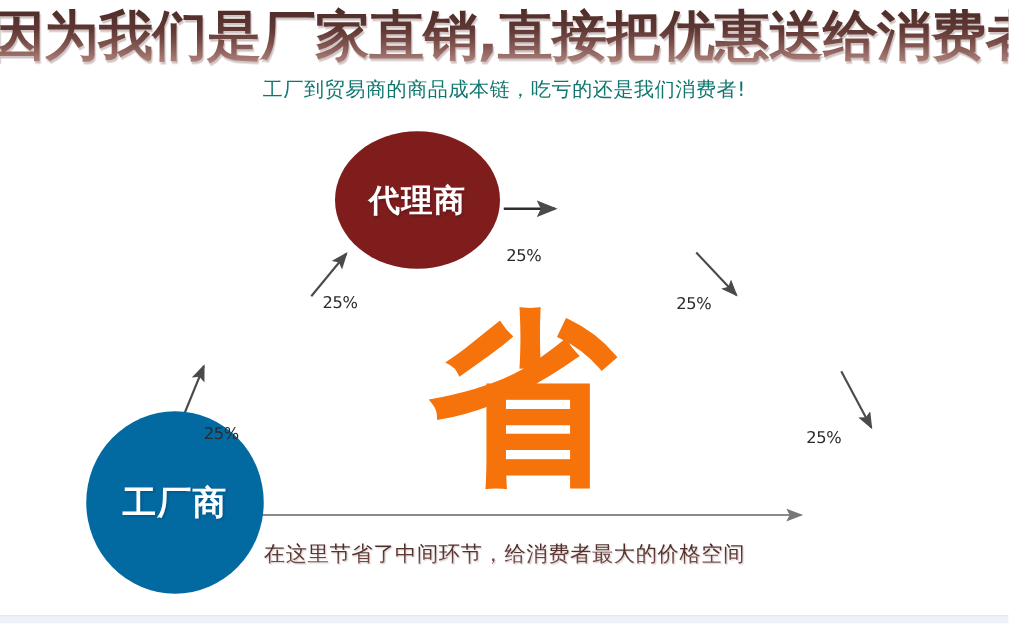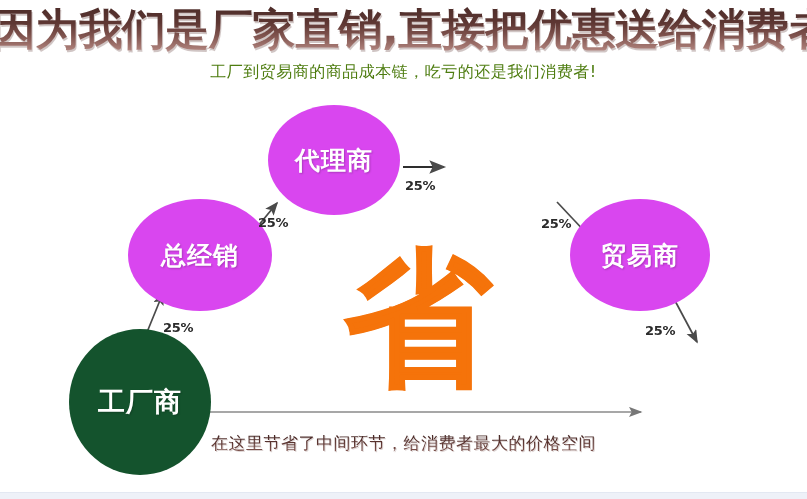--- a/index.html
+++ b/index.html
@@ -46,21 +46,21 @@
     filter:drop-shadow(1.5px 2px 0 rgba(120,90,85,0.35));
     transform:scaleX(1.02);
   }
 
   .subhead {
     position:absolute;
     left:0; top:62px;
     width:807px;
     text-align:center;
     font-size:16px;
-    color:#4d7c0f;
+    color:#0f766e;
     letter-spacing:0.5px;
     white-space:nowrap;
   }
 
   
   #diagram {
     position:absolute;
     left:0; top:90px;
     width:807px;
     height:402px;
@@ -78,33 +78,34 @@
     display:flex;
     align-items:center;
     justify-content:center;
     border-radius:50%;
     color:#ffffff;
     font-weight:bold;
     letter-spacing:1px;
     white-space:nowrap;
     text-shadow:1px 1px 2px rgba(0,0,0,0.22);
   }
-  .node.orange { background:#d946ef; }
-  .node.blue   { background:#14532d;align-items:center; }
+  .node.orange { background:#7f1d1d; }
+  .node.blue   { background:#0369a1;align-items:center; }
 
   .node-label { pointer-events:none; }
 
   
   .pct {
     position:absolute;
     font-size:13px;
-    font-weight:bold;
+    font-weight:normal;
     color:#2b2b2b;
     letter-spacing:-0.3px;
     white-space:nowrap;
+    margin-top:20px;
   }
 
   
   .big-save {
     position:absolute;
     color:#f5730a;
     font-weight:bold;
     line-height:1;
     white-space:nowrap;
     -webkit-text-stroke:1px #f5730a;
@@ -161,32 +162,26 @@
 
       <path d="M 204 322 L 641 322" stroke="#8a8a8a" stroke-width="1.5" fill="none" marker-end="url(#ah-lite)"></path>
     </svg>
 
     <div class="big-save" style="left:344px; top:155px; font-size:148px;">省</div>
 
     <div class="node blue" style="left:69px; top:239px; width:142px; height:146px; font-size:27px;">
       <span class="node-label">工厂商</span>
     </div>
 
-    <div class="node orange" style="left:128px; top:109px; width:144px; height:112px; font-size:25px;">
-      <span class="node-label">总经销</span>
-    </div>
 
     <div class="node orange" style="left:268px; top:15px; width:132px; height:110px; font-size:25px;">
       <span class="node-label">代理商</span>
     </div>
 
 
-    <div class="node orange" style="left:570px; top:109px; width:140px; height:112px; font-size:25px;">
-      <span class="node-label">贸易商</span>
-    </div>
 
 
     <div class="pct" style="left:163px; top:230px;">25%</div>
 
     <div class="pct" style="left:258px; top:125px;">25%</div>
 
     <div class="pct" style="left:405px; top:88px;">25%</div>
 
     <div class="pct" style="left:541px; top:126px;">25%</div>
 

